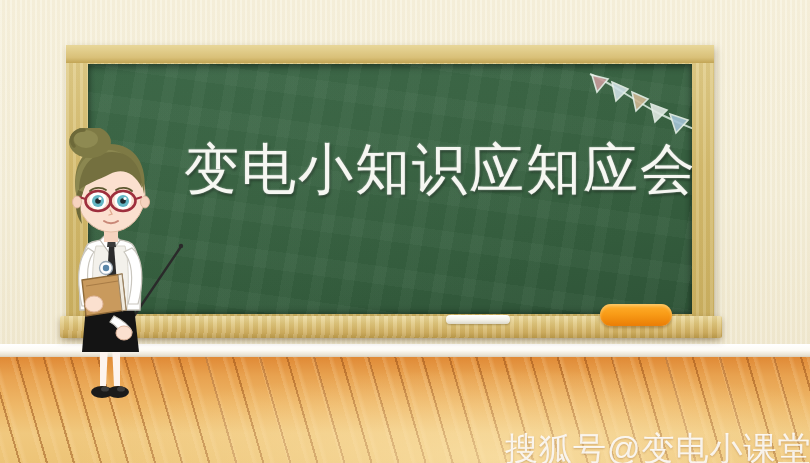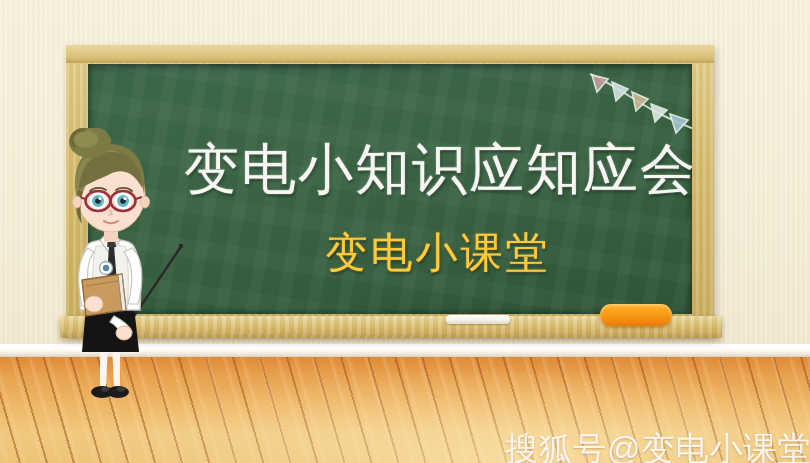--- a/index.html
+++ b/index.html
@@ -257,21 +257,20 @@
         <path d="M2 6 C 22 14, 48 34, 72 46 C 86 53, 98 58, 106 61" stroke="#dfeee4" stroke-width="2" fill="none" opacity="0.85"></path>
         <polygon points="4,7 20,11 9,24" fill="#c59a9a" stroke="#e8f2ea" stroke-width="1.6" opacity="0.9"></polygon>
         <polygon points="24,14 40,21 28,33" fill="#cfe0e4" stroke="#e8f2ea" stroke-width="1.6" opacity="0.9"></polygon>
         <polygon points="44,24 60,31 48,43" fill="#cdb793" stroke="#e8f2ea" stroke-width="1.6" opacity="0.9"></polygon>
         <polygon points="63,36 79,42 67,54" fill="#dfe8e2" stroke="#e8f2ea" stroke-width="1.6" opacity="0.9"></polygon>
         <polygon points="82,46 100,52 88,65" fill="#a3c3d4" stroke="#e8f2ea" stroke-width="1.6" opacity="0.9"></polygon>
       </svg>
 
       <div class="board-title">变电小知识应知应会</div>
 
-      <div class="board-subtitle">变电小课堂</div>
     </div>
 
     <div class="board-ledge"></div>
   </div>
 
   <div class="chalk-stick"></div>
   <div class="eraser"></div>
 
   <svg class="teacher" viewBox="0 0 135 290">
 

